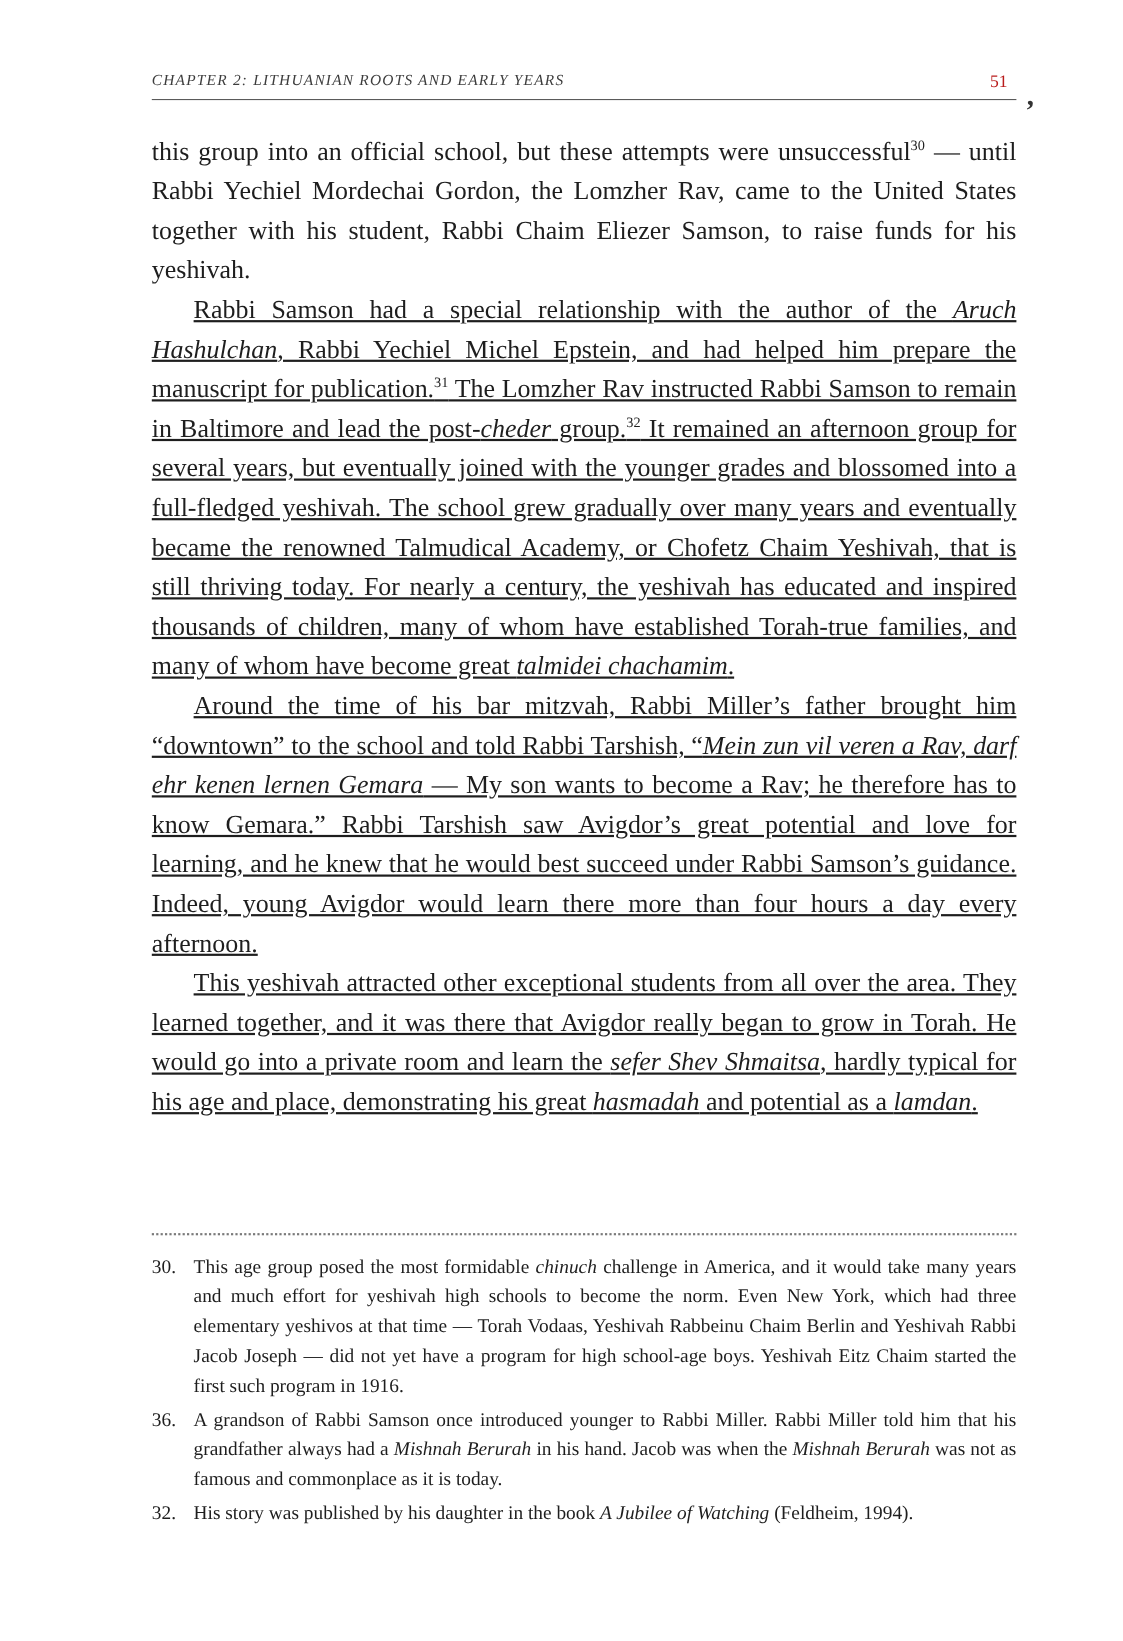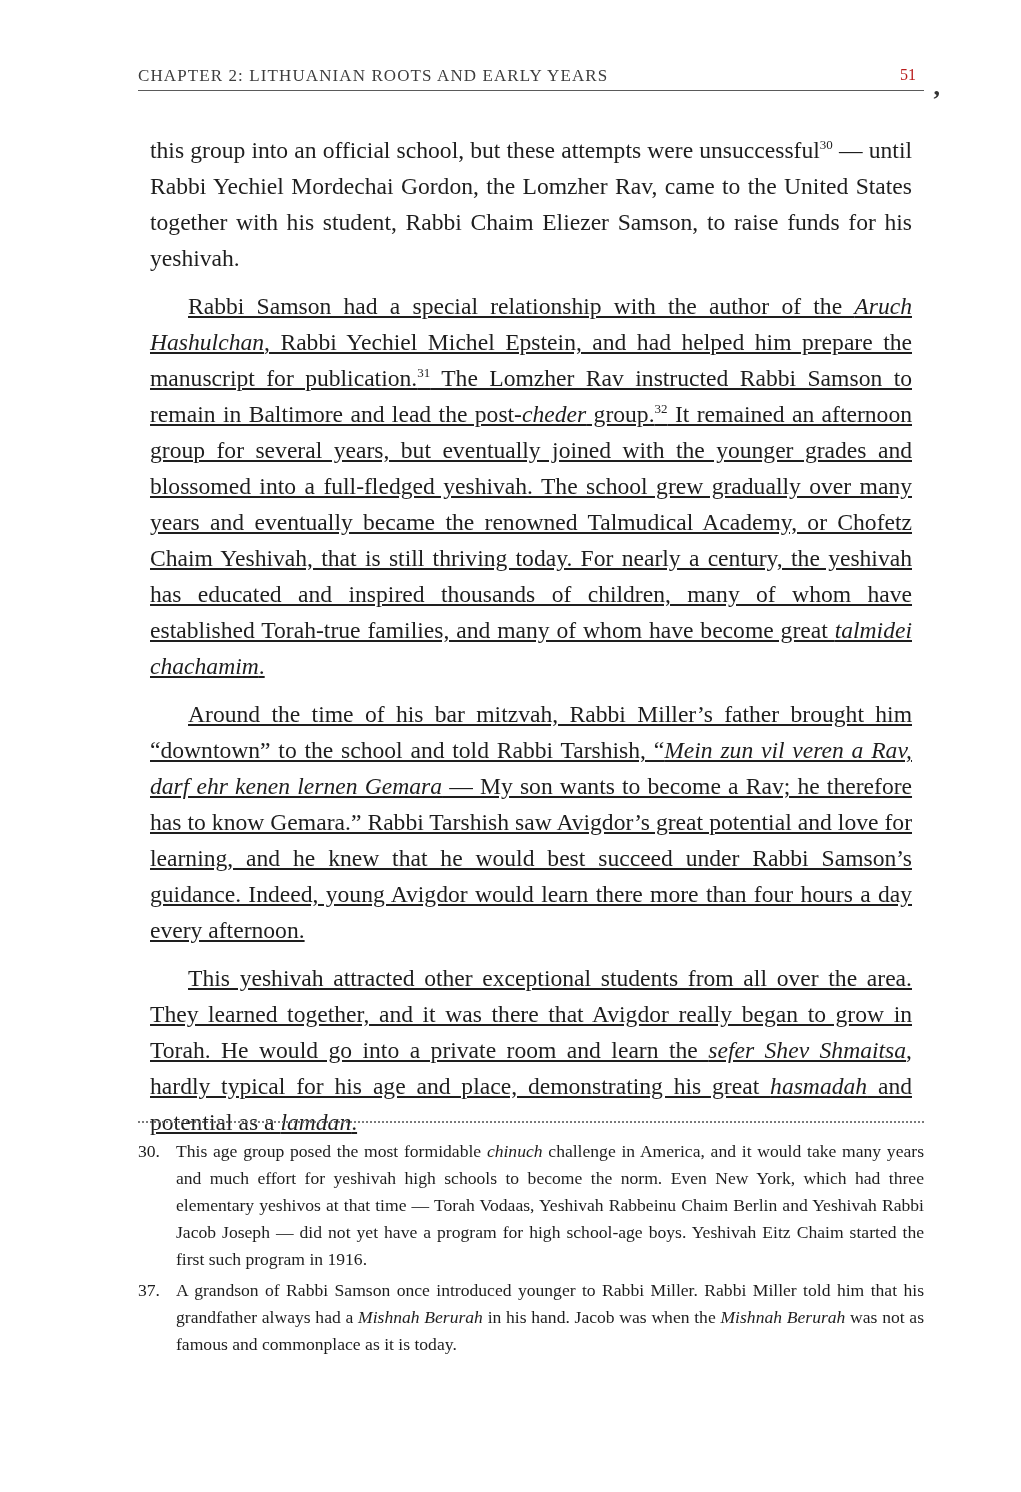--- a/index.html
+++ b/index.html
@@ -20,24 +20,25 @@
     left: 138px;
     top: 66px;
     width: 786px;
     height: 24px;
     border-bottom: 1.5px solid #5a5a5a;
   }
   .running-head .chapter {
     position: absolute;
     left: 0;
     top: 0;
-    font-size: 17px;
+    font-size: 14px;
     letter-spacing: 1.1px;
     color: #3d3d3d;
     text-transform: uppercase;
+    font-style: italic;
   }
   .running-head .folio {
     position: absolute;
     right: 8px;
     top: 0;
     font-size: 16px;
     color: #b91c1c;
   }
   .running-head .ornament {
     position: absolute;
@@ -51,21 +52,21 @@
   .body-text {
     position: absolute;
     left: 138px;
     top: 120px;
     width: 786px;
     font-size: 23.6px;
     line-height: 36px;
     text-align: justify;
   }
   .body-text p {
-    margin: 12px;
+    margin: 0;
   }
   .body-text p.indent {
     text-indent: 38px;
     text-decoration: underline;
   }
   .body-text p + p {
     margin-top: 0;
   }
   sup.fn {
     font-size: 13px;
@@ -116,14 +117,15 @@
     <p class=""><span>this group into an official school, but these attempts were unsuccessful</span><sup class="fn">30</sup><span> — until Rabbi Yechiel Mordechai Gordon, the Lomzher Rav, came to the United States together with his student, Rabbi Chaim Eliezer Samson, to raise funds for his yeshivah.</span></p>
     <p class="indent"><span>Rabbi Samson had a special relationship with the author of the </span><em>Aruch Hashulchan</em><span>, Rabbi Yechiel Michel Epstein, and had helped him prepare the manuscript for publication.</span><sup class="fn">31</sup><span> The Lomzher Rav instructed Rabbi Samson to remain in Baltimore and lead the post-</span><em>cheder</em><span> group.</span><sup class="fn">32</sup><span> It remained an afternoon group for several years, but eventually joined with the younger grades and blossomed into a full-fledged yeshivah. The school grew gradually over many years and eventually became the renowned Talmudical Academy, or Chofetz Chaim Yeshivah, that is still thriving today. For nearly a century, the yeshivah has educated and inspired thousands of children, many of whom have established Torah-true families, and many of whom have become great </span><em>talmidei chachamim</em><span>.</span></p>
     <p class="indent"><span>Around the time of his bar mitzvah, Rabbi Miller’s father brought him “downtown” to the school and told Rabbi Tarshish, “</span><em>Mein zun vil veren a Rav, darf ehr kenen lernen Gemara</em><span> — My son wants to become a Rav; he therefore has to know Gemara.” Rabbi Tarshish saw Avigdor’s great potential and love for learning, and he knew that he would best succeed under Rabbi Samson’s guidance. Indeed, young Avigdor would learn there more than four hours a day every afternoon.</span></p>
     <p class="indent"><span>This yeshivah attracted other exceptional students from all over the area. They learned together, and it was there that Avigdor really began to grow in Torah. He would go into a private room and learn the </span><em>sefer Shev Shmaitsa</em><span>, hardly typical for his age and place, demonstrating his great </span><em>hasmadah</em><span> and potential as a </span><em>lamdan</em><span>.</span></p>
   </div>
 
 <div class="footnote-rule"></div>
 
 <div class="footnotes" id="footnotes">
     <div class="footnote"><span class="num">30.</span><span>This age group posed the most formidable </span><em>chinuch</em><span> challenge in America, and it would take many years and much effort for yeshivah high schools to become the norm. Even New York, which had three elementary yeshivos at that time — Torah Vodaas, Yeshivah Rabbeinu Chaim Berlin and Yeshivah Rabbi Jacob Joseph — did not yet have a program for high school-age boys. Yeshivah Eitz Chaim started the first such program in 1916.</span></div>
-    <div class="footnote"><span class="num">37.</span><span>A grandson of Rabbi Samson once introduced younger to Rabbi Miller. Rabbi Miller told him that his grandfather always had a </span><em>Mishnah Berurah</em><span> in his hand. Jacob was when the </span><em>Mishnah Berurah</em><span> was not as famous and commonplace as it is today.</span></div>
+    <div class="footnote"><span class="num">36.</span><span>A grandson of Rabbi Samson once introduced younger to Rabbi Miller. Rabbi Miller told him that his grandfather always had a </span><em>Mishnah Berurah</em><span> in his hand. Jacob was when the </span><em>Mishnah Berurah</em><span> was not as famous and commonplace as it is today.</span></div>
+    <div class="footnote"><span class="num">32.</span><span>His story was published by his daughter in the book </span><em>A Jubilee of Watching</em><span> (Feldheim, 1994).</span></div>
   </div>
 
 </body></html>

